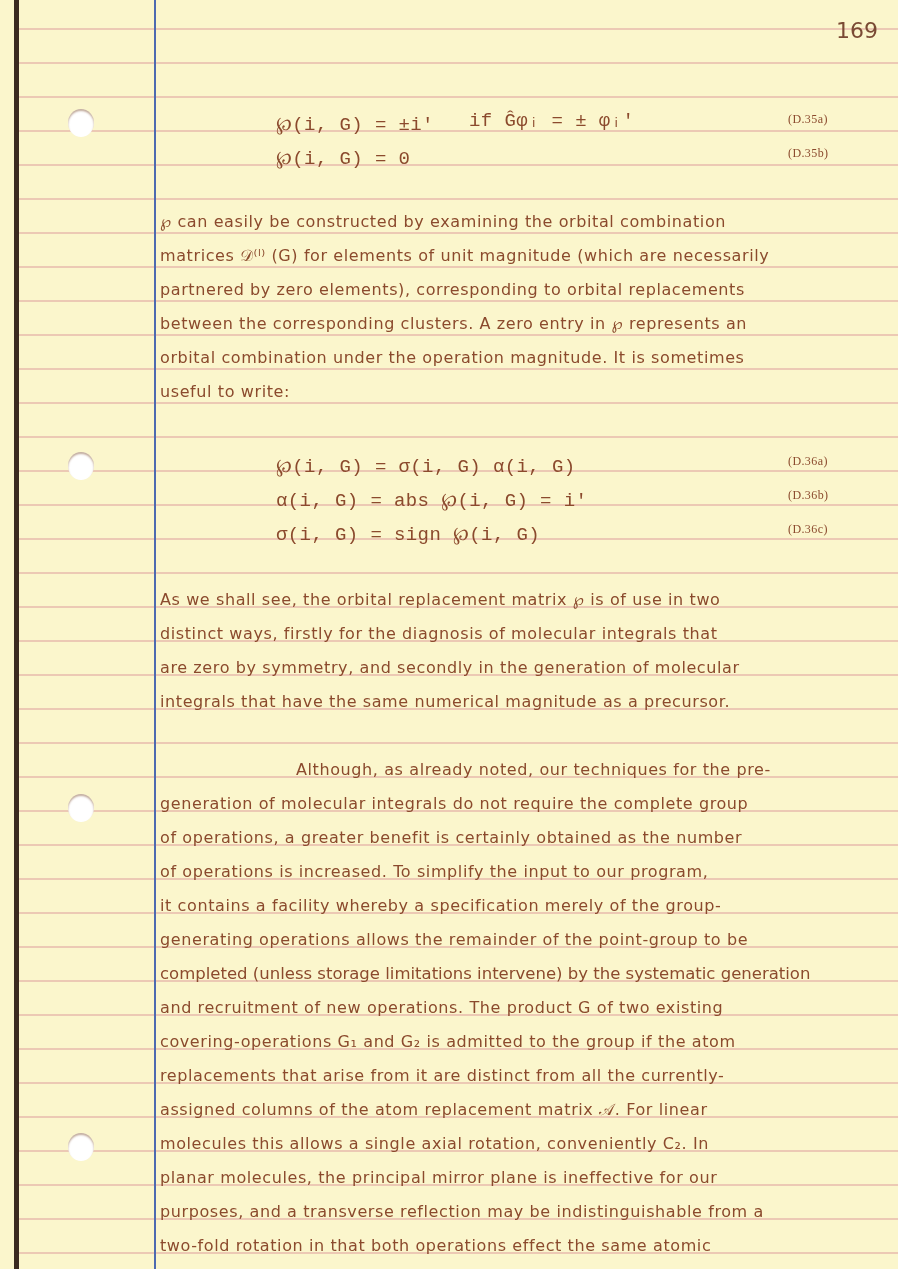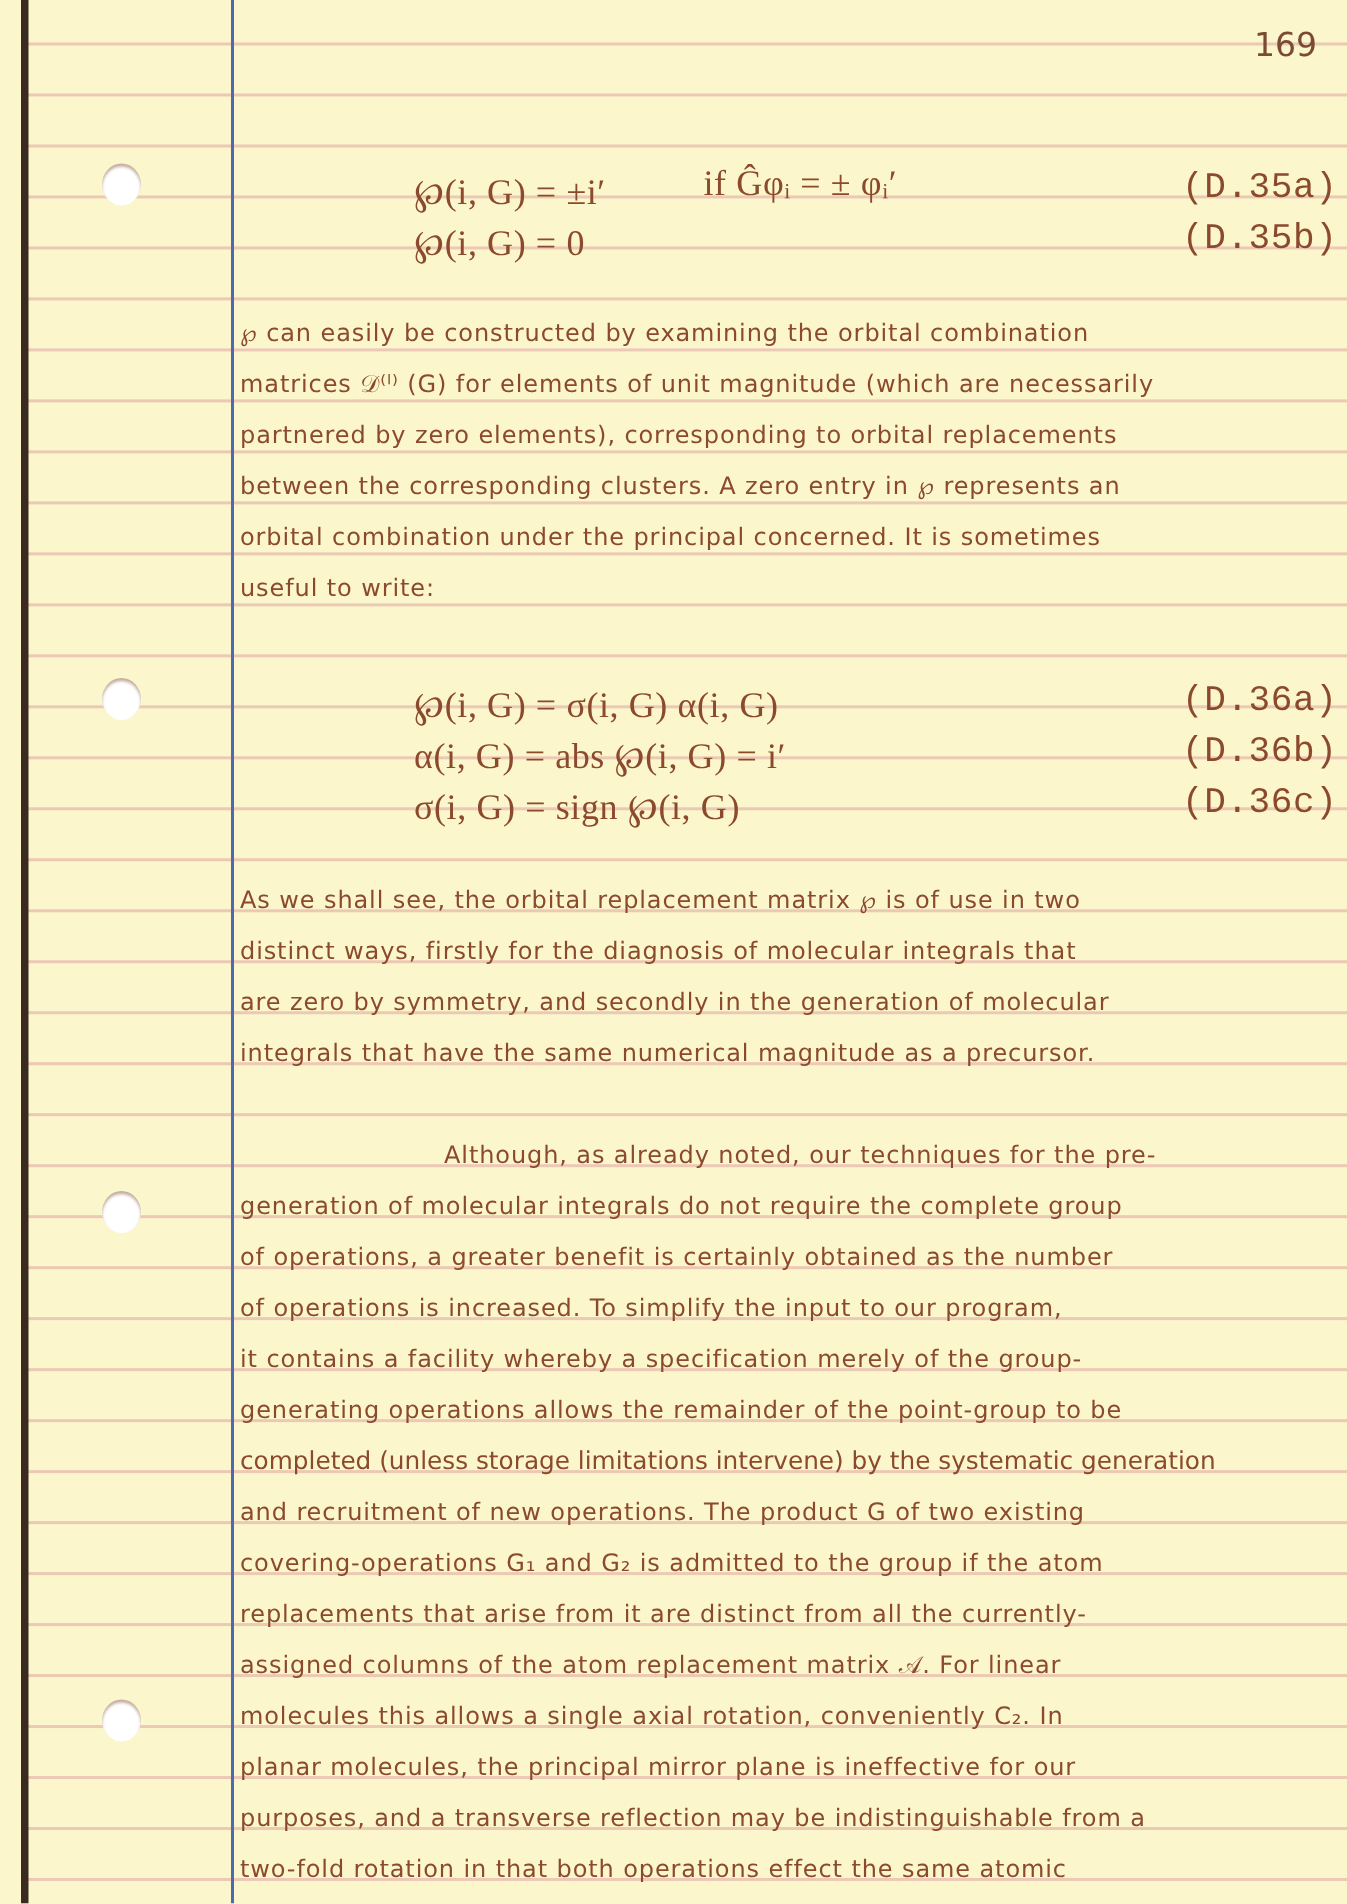--- a/index.html
+++ b/index.html
@@ -37,22 +37,22 @@
       position: absolute; left: 822px; top: 18px;
       font-size: 22px; color: #7a4a34;
       font-family: "DejaVu Sans", sans-serif;
     }
     .hw {
       position: absolute; white-space: nowrap;
       font-family: "DejaVu Sans", sans-serif;
       font-size: 17.5px; color: #8b4a2d;
       letter-spacing: 0.4px;
     }
-    .eq { font-family: Liberation Serif, serif; font-size: 24px; color: #8b4a2d; text-align: right; }
-    .eqlabel { font-family: Liberation Mono, monospace; font-size: 24px; color: #8b4a2d; }
+    .eq { font-family: Liberation Mono, monospace; font-size: 19px; color: #8b4a2d; text-align: right; }
+    .eqlabel { font-family: Liberation Serif, serif; font-size: 12px; color: #8b4a2d; }
     .line { position: absolute; left: 146px; white-space: nowrap;
       font-family: "DejaVu Sans", sans-serif; font-size: 16px; color: #8b4a2d;
       letter-spacing: 0.6px; }
   </style>
 </head>
 <body>
 
 <div class="page">
   <div class="left-edge"></div>
   <div class="margin-line"></div>
@@ -68,21 +68,21 @@
   <div class="hw eq" style="left:455px; top:110px;">if  Ĝφᵢ = ± φᵢ′</div>
   <div class="hw eqlabel" style="left:774px; top:112px;">(D.35a)</div>
 
   <div class="hw eq" style="left:262px; top:144px;">℘(i, G) = 0</div>
   <div class="hw eqlabel" style="left:774px; top:146px;">(D.35b)</div>
 
   <div class="line" style="top:212px;">℘ can easily be constructed by examining the orbital combination</div>
   <div class="line" style="top:246px;">matrices 𝒟⁽ˡ⁾ (G) for elements of unit magnitude (which are necessarily</div>
   <div class="line" style="top:280px;">partnered by zero elements), corresponding to orbital replacements</div>
   <div class="line" style="top:314px;">between the corresponding clusters. A zero entry in ℘ represents an</div>
-  <div class="line" style="top:348px;">orbital combination under the principal concerned. It is sometimes</div>
+  <div class="line" style="top:348px;">orbital combination under the operation magnitude. It is sometimes</div>
   <div class="line" style="top:382px;">useful to write:</div>
 
   <div class="hw eq" style="left:262px; top:452px;">℘(i, G) = σ(i, G) α(i, G)</div>
   <div class="hw eqlabel" style="left:774px; top:454px;">(D.36a)</div>
   <div class="hw eq" style="left:262px; top:486px;">α(i, G) = abs ℘(i, G) = i′</div>
   <div class="hw eqlabel" style="left:774px; top:488px;">(D.36b)</div>
   <div class="hw eq" style="left:262px; top:520px;">σ(i, G) = sign ℘(i, G)</div>
   <div class="hw eqlabel" style="left:774px; top:522px;">(D.36c)</div>
 
   <div class="line" style="top:590px;">As we shall see, the orbital replacement matrix ℘ is of use in two</div>

